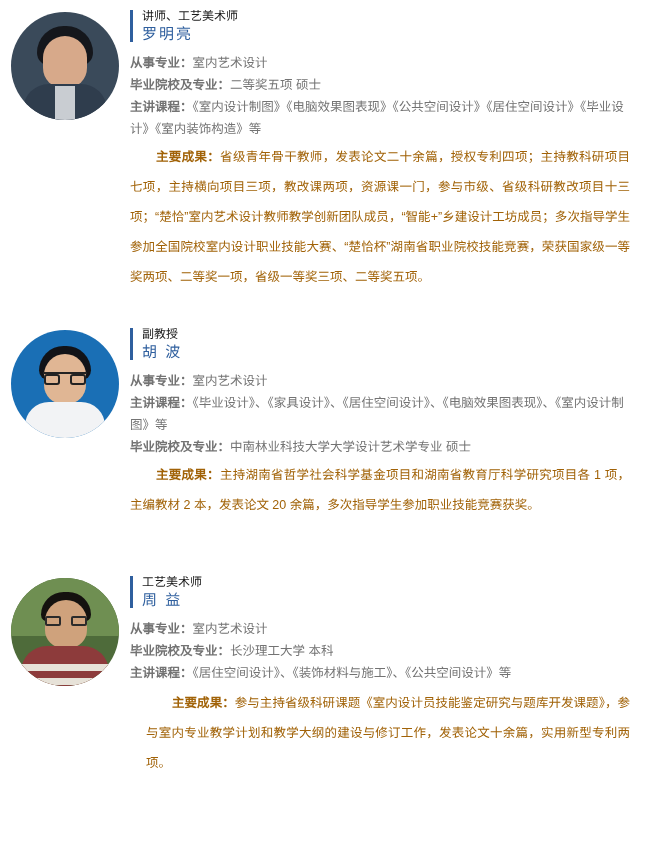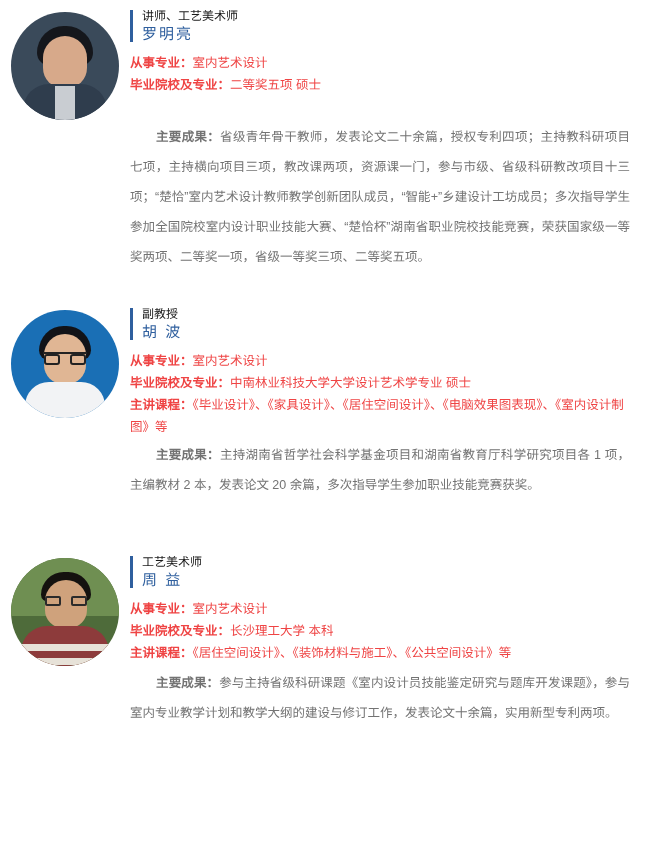--- a/index.html
+++ b/index.html
@@ -148,28 +148,28 @@
   .name {
     font-size: 15px;
     line-height: 17px;
     color: #2f5f9e;
     letter-spacing: 2px;
   }
 
   .meta-line {
     font-size: 12.5px;
     line-height: 22px;
-    color: #ef4444;
+    color: #737373;
   }
   .meta-line .lbl { font-weight: bold; }
 
   .achieve {
     font-size: 12.5px;
     line-height: 30px;
-    color: #737373;
+    color: #a16207;
     text-align: justify;
     margin-top: 2px;
   }
   .achieve .lead { font-weight: bold; }
 
   .indent { text-indent: 26px; }
 
   .spacer-1 { height: 34px; }
   .spacer-2 { height: 54px; }
 
@@ -193,20 +193,23 @@
       <div class="title-block">
         <div class="rank">讲师、工艺美术师</div>
         <div class="name">罗明亮</div>
       </div>
       <div class="meta-line">
         <span class="lbl">从事专业：</span><span>室内艺术设计</span>
       </div>
       <div class="meta-line">
         <span class="lbl">毕业院校及专业：</span><span>二等奖五项  硕士</span>
       </div>
+      <div class="meta-line">
+        <span class="lbl">主讲课程：</span><span>《室内设计制图》《电脑效果图表现》《公共空间设计》《居住空间设计》《毕业设计》《室内装饰构造》等</span>
+      </div>
     </div>
   </div>
   <div class="achieve indent" style="padding:0 18px 0 130px;">
     <span class="lead">主要成果：</span><span>省级青年骨干教师，发表论文二十余篇，授权专利四项；主持教科研项目七项，主持横向项目三项，教改课两项，资源课一门，参与市级、省级科研教改项目十三项；“楚恰”室内艺术设计教师教学创新团队成员，“智能+”乡建设计工坊成员；多次指导学生参加全国院校室内设计职业技能大赛、“楚恰杯”湖南省职业院校技能竞赛，荣获国家级一等奖两项、二等奖一项，省级一等奖三项、二等奖五项。</span>
   </div>
 
   <div class="spacer-1"></div>
 
   <div class="profile">
     <div class="photo-col">
@@ -219,24 +222,24 @@
     </div>
     <div class="text-col">
       <div class="title-block">
         <div class="rank">副教授</div>
         <div class="name">胡  波</div>
       </div>
       <div class="meta-line">
         <span class="lbl">从事专业：</span><span>室内艺术设计</span>
       </div>
       <div class="meta-line">
+        <span class="lbl">主讲课程：</span><span>《毕业设计》、《家具设计》、《居住空间设计》、《电脑效果图表现》、《室内设计制图》等</span>
+      </div>
+      <div class="meta-line">
         <span class="lbl">毕业院校及专业：</span><span>中南林业科技大学大学设计艺术学专业  硕士</span>
-      </div>
-      <div class="meta-line">
-        <span class="lbl">主讲课程：</span><span>《毕业设计》、《家具设计》、《居住空间设计》、《电脑效果图表现》、《室内设计制图》等</span>
       </div>
       <div class="achieve indent">
         <span class="lead">主要成果：</span><span>主持湖南省哲学社会科学基金项目和湖南省教育厅科学研究项目各 1 项，主编教材 2 本，发表论文 20 余篇，多次指导学生参加职业技能竞赛获奖。</span>
       </div>
     </div>
   </div>
 
   <div class="spacer-2"></div>
 
   <div class="profile">
@@ -260,17 +263,17 @@
         <span class="lbl">从事专业：</span><span>室内艺术设计</span>
       </div>
       <div class="meta-line">
         <span class="lbl">毕业院校及专业：</span><span>长沙理工大学  本科</span>
       </div>
       <div class="meta-line">
         <span class="lbl">主讲课程：</span><span>《居住空间设计》、《装饰材料与施工》、《公共空间设计》等</span>
       </div>
     </div>
   </div>
-  <div class="achieve indent" style="padding:0 18px 0 130px;">
+  <div class="achieve indent" style="padding:0 18px 0 130px;margin-left:16px;">
     <span class="lead">主要成果：</span><span>参与主持省级科研课题《室内设计员技能鉴定研究与题库开发课题》，参与室内专业教学计划和教学大纲的建设与修订工作，发表论文十余篇，实用新型专利两项。</span>
   </div>
 
 </div>
 
 </body></html>

